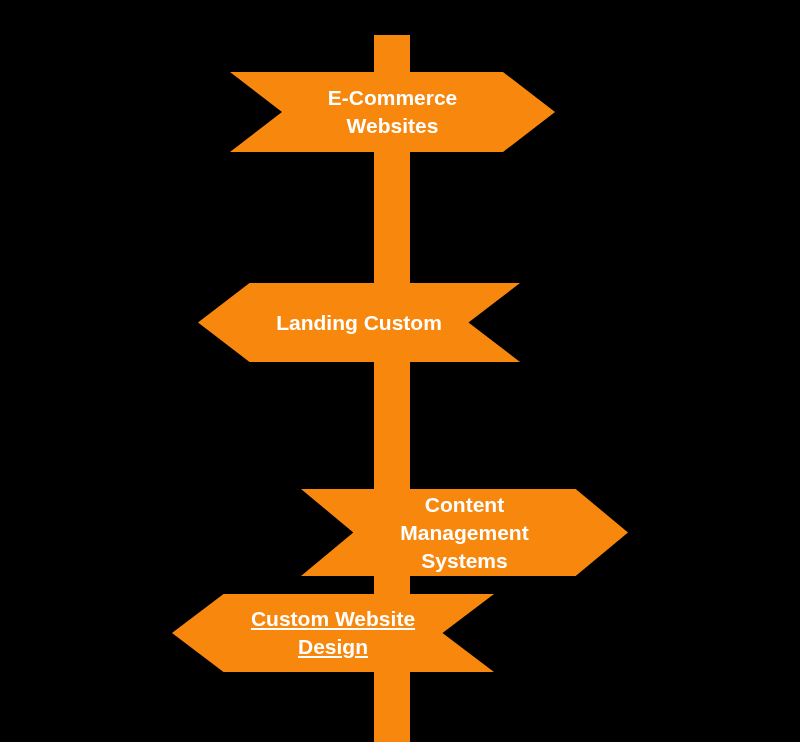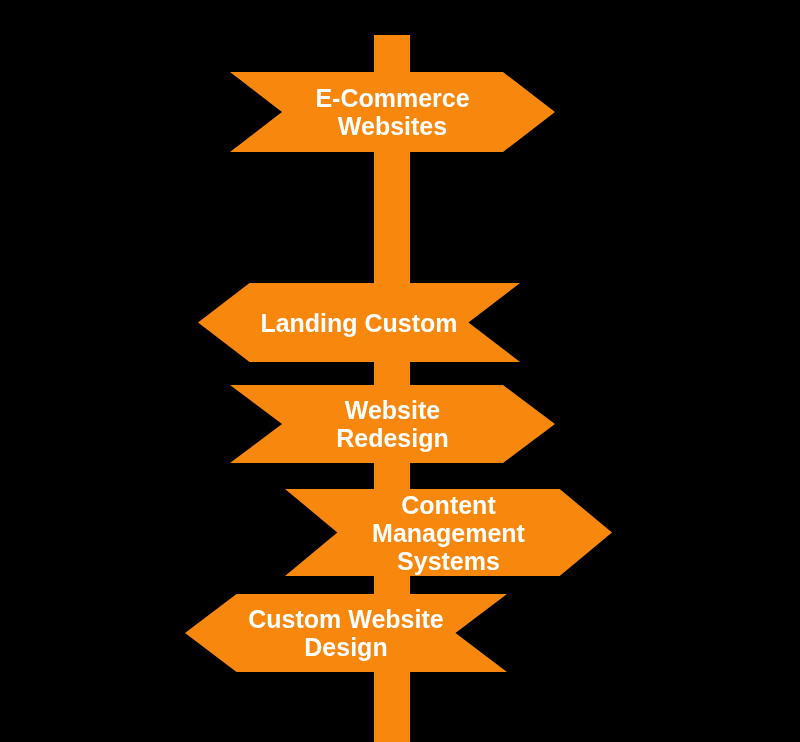--- a/index.html
+++ b/index.html
@@ -32,58 +32,55 @@
   }
   .sign {
     position: absolute;
     background: var(--sign-color);
     color: var(--text-color);
     display: flex;
     align-items: center;
     justify-content: center;
     text-align: center;
     font-weight: bold;
-    font-size: 25px;
+    font-size: 21px;
     line-height: 28px;
     box-sizing: border-box;
     padding: 0 58px;
   }
   
   .dir-right {
     clip-path: polygon(0% 0%, 84% 0%, 100% 50%, 84% 100%, 0% 100%, 16% 50%);
   }
   
   .dir-left {
     clip-path: polygon(16% 0%, 100% 0%, 84% 50%, 100% 100%, 16% 100%, 0% 50%);
   }
   .sign-1 { left: 230px; top: 72px;  width: 325px; height: 80px; }
   .sign-2 { left: 285px; top: 182px; width: 325px; height: 80px; }
   .sign-3 { left: 198px; top: 283px; width: 322px; height: 79px; }
   .sign-4 { left: 230px; top: 385px; width: 325px; height: 78px; }
-  .sign-5 { left: 285px; top: 489px; width: 327px; height: 87px; }
-  .sign-6 { left: 185px; top: 594px; width: 322px; height: 78px; }
+  .sign-5 { left: 301px; top: 489px; width: 327px; height: 87px; }
+  .sign-6 { left: 172px; top: 594px; width: 322px; height: 78px; text-decoration: underline; }
 </style>
 </head>
 <body>
 
 <div class="canvas">
   <div class="pole"></div>
 
   <div class="sign sign-1 dir-right">
     <span>E-Commerce Websites</span>
   </div>
 
 
   <div class="sign sign-3 dir-left">
     <span>Landing Custom</span>
   </div>
 
-  <div class="sign sign-4 dir-right">
-    <span>Website Redesign</span>
-  </div>
 
   <div class="sign sign-5 dir-right">
     <span>Content Management Systems</span>
   </div>
 
   <div class="sign sign-6 dir-left">
     <span>Custom Website Design</span>
   </div>
 </div>
 

